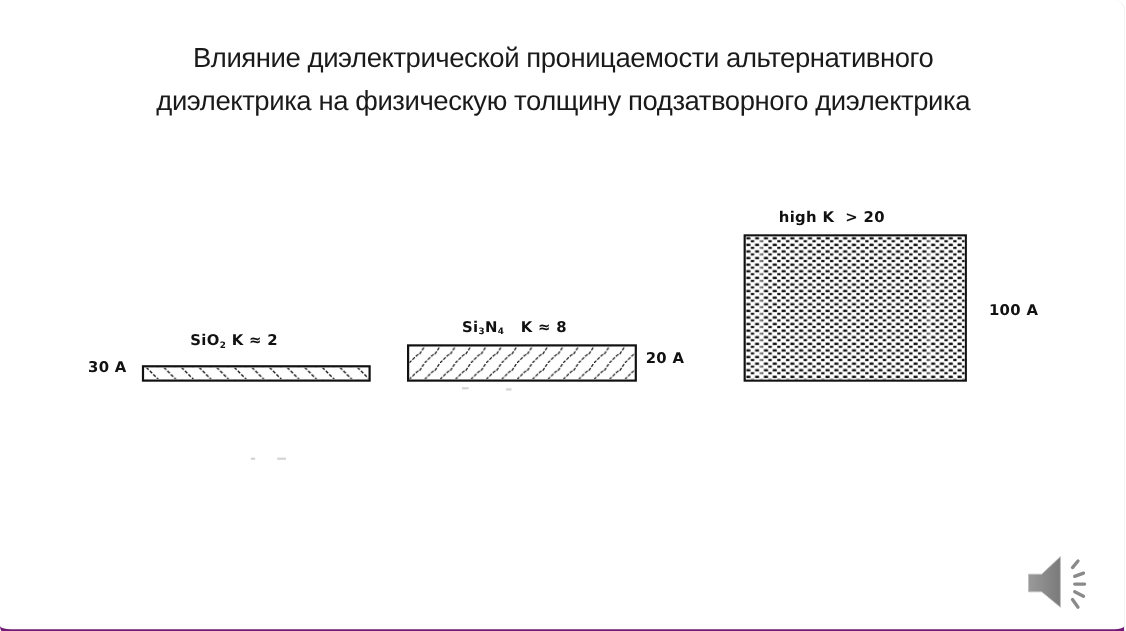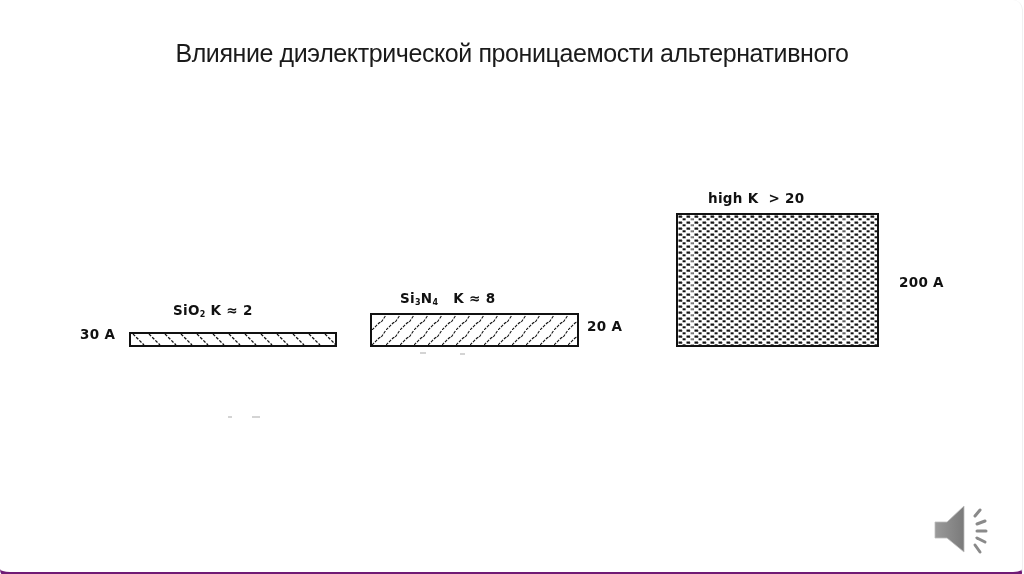--- a/index.html
+++ b/index.html
@@ -14,38 +14,39 @@
   .speaker { position: absolute; left: 930px; top: 500px; width: 70px; height: 60px; }
   .speck { position: absolute; height: 2px; background: #d4d4d4; }
 </style>
 </head>
 <body>
 
 <div class="slide">
 
   <div class="title">
     <div>Влияние диэлектрической проницаемости альтернативного</div>
+    <div>диэлектрика на физическую толщину подзатворного диэлектрика</div>
   </div>
 
   <div class="lbl" style="left:173px; top:302px;">
     <span>SiO</span><sub>2</sub>&nbsp;<span>K ≈ 2</span>
   </div>
   <div class="lbl" style="left:80px; top:326px;">30 A</div>
   <div class="layer" style="left:129px; top:332px; width:208px; height:15px;">
     <svg viewBox="0 0 204 11" preserveAspectRatio="none">
       <defs>
         <pattern id="bs" width="16" height="11" patternUnits="userSpaceOnUse">
           <line x1="2" y1="0" x2="13" y2="11" stroke="#111" stroke-width="1.3" stroke-dasharray="3 1.5"></line>
         </pattern>
       </defs>
       <rect width="204" height="11" fill="url(#bs)"></rect>
     </svg>
   </div>
 
-  <div class="lbl" style="left:400px; top:290px;">
+  <div class="lbl" style="left:420px; top:290px;">
     <span>Si</span><sub>3</sub><span>N</span><sub>4</sub>&nbsp;&nbsp;&nbsp;<span>K ≈ 8</span>
   </div>
   <div class="layer" style="left:370px; top:313px; width:209px; height:34px;">
     <svg viewBox="0 0 205 30" preserveAspectRatio="none">
       <defs>
         <pattern id="fs" width="14" height="15" patternUnits="userSpaceOnUse">
           <path d="M0 15 L7 8 Q8 7 9 7.5 L14 0" stroke="#111" stroke-width="1.1" fill="none" stroke-dasharray="3 1.2"></path>
         </pattern>
       </defs>
       <rect width="205" height="30" fill="url(#fs)"></rect>
@@ -64,21 +65,21 @@
           <rect x="0.5" y="0.5" width="3.5" height="2.2" fill="#111"></rect>
           <rect x="4.6" y="3.3" width="3" height="2" fill="#111"></rect>
           <rect x="3.2" y="1.2" width="1.2" height="1.2" fill="#333"></rect>
         </pattern>
       </defs>
       <rect width="199" height="130" fill="url(#dots)"></rect>
       <rect x="12" y="0" width="3" height="130" fill="#fff" opacity="0.45"></rect>
       <rect x="165" y="0" width="3" height="130" fill="#fff" opacity="0.35"></rect>
     </svg>
   </div>
-  <div class="lbl" style="left:899px; top:274px;">200 A</div>
+  <div class="lbl" style="left:899px; top:274px;">100 A</div>
 
   <div class="speck" style="left:228px; top:416px; width:4px;"></div>
   <div class="speck" style="left:252px; top:416px; width:8px;"></div>
   <div class="speck" style="left:420px; top:352px; width:6px;"></div>
   <div class="speck" style="left:460px; top:353px; width:5px;"></div>
 
   <div class="speaker">
     <svg width="70" height="60" viewBox="0 0 70 60">
       <defs>
         <linearGradient id="spk" x1="0" y1="0" x2="1" y2="0">

